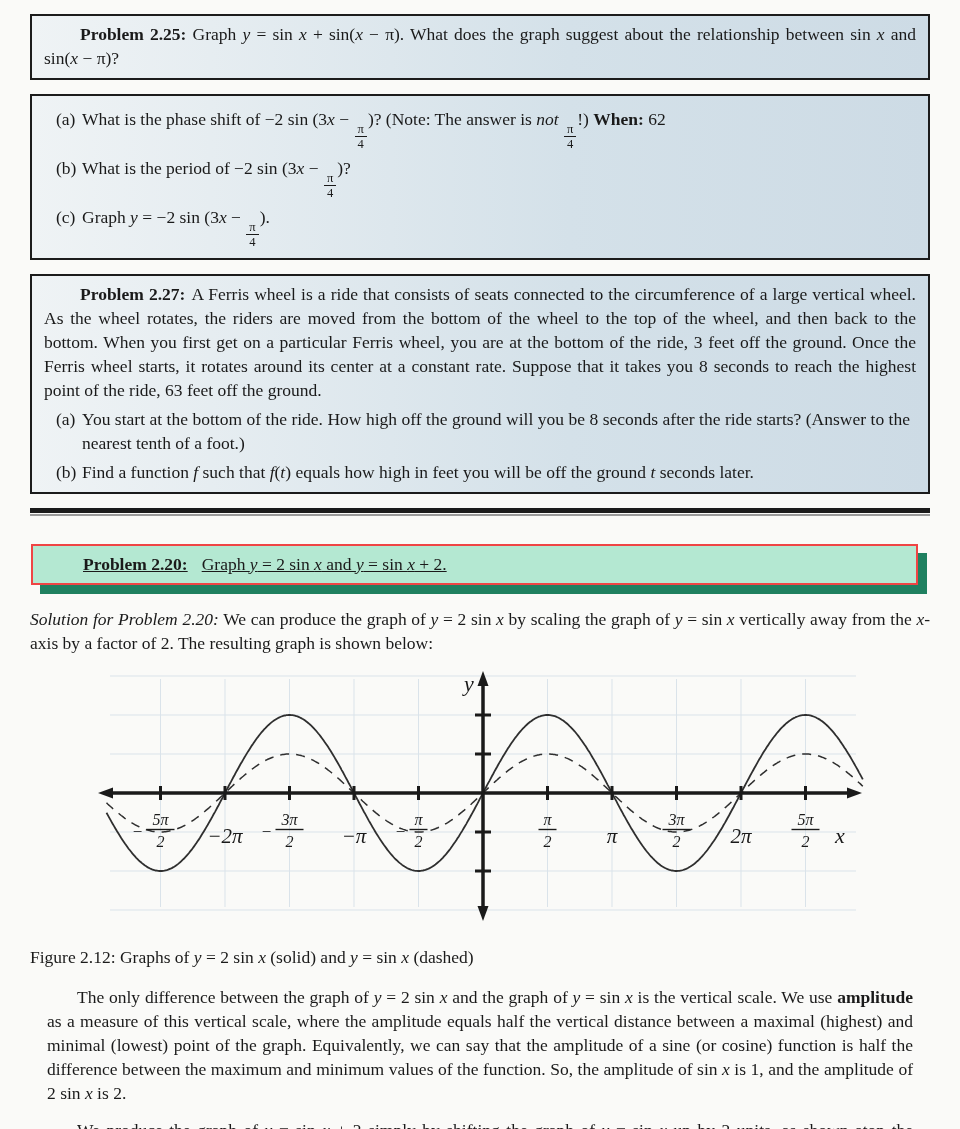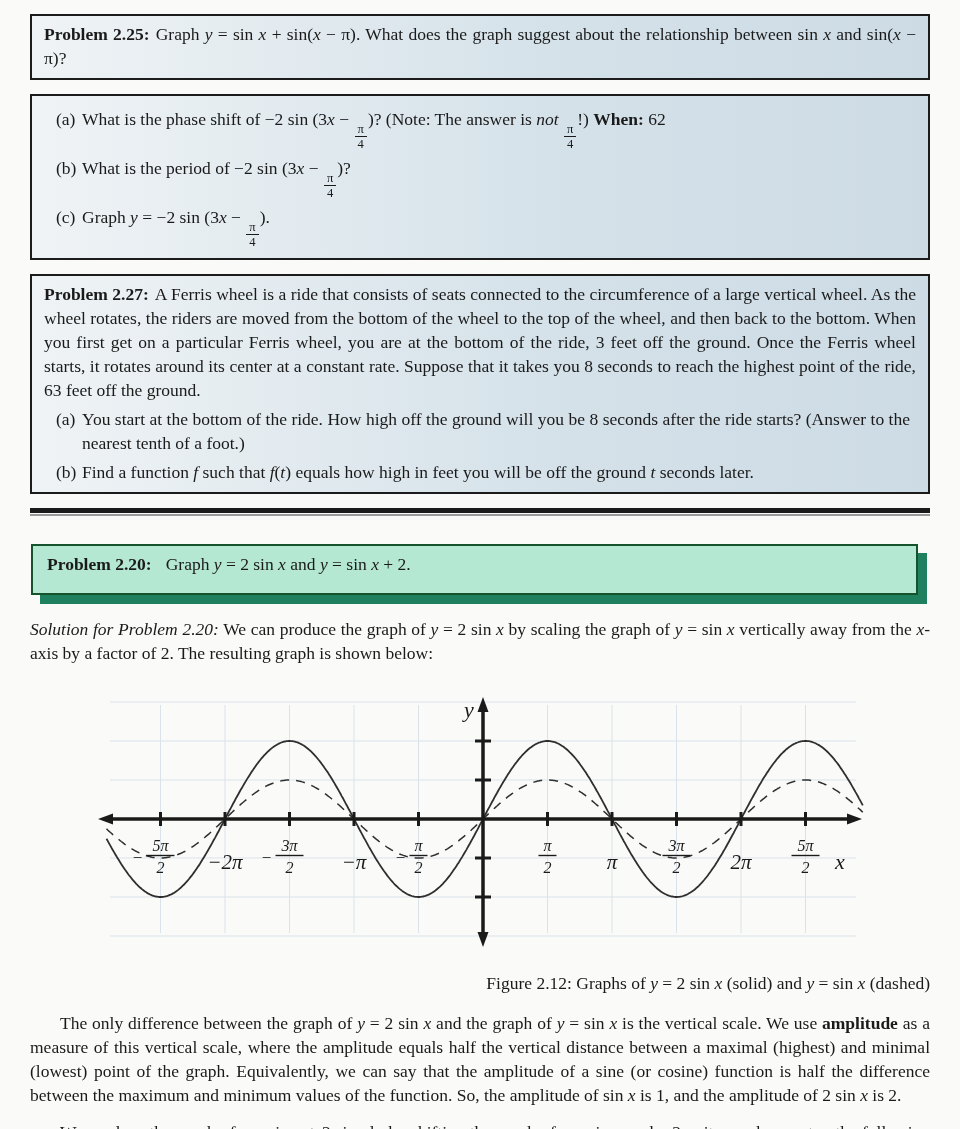--- a/index.html
+++ b/index.html
@@ -8,41 +8,42 @@
     background:#fafaf8;color:#1a1a1a;
     font-family:"Liberation Serif","DejaVu Serif",serif;
     font-size:17.5px;line-height:24px;
   }
   .page{width:960px;height:1129px;padding:14px 30px 0;box-sizing:border-box;}
   .pbox{
     border:2px solid #1c1c1c;
     background:linear-gradient(90deg,#eff3f5 0%,#d4e1e9 60%,#cddbe5 100%);
     padding:6px 12px 8px;margin-bottom:14px;text-align:justify;
   }
-  .plabel{font-weight:bold;margin-right:0.35em;}
+  .plabel{font-weight:bold;margin-right:0.35em;margin-left:36px;}
   .item{display:flex;margin-top:5px;}
   .item .marker{flex:0 0 38px;padding-left:12px;box-sizing:border-box;}
   .item .itext{flex:1;text-align:justify;padding-right:6px;}
   .rule-wrap{margin:12px 0 28px;}
   .rule-thick{height:5px;background:#1b1b1b;}
   .rule-thin{height:2px;background:#9a9a9a;margin-top:1px;}
   .highlight-box{
     background:#b4e8d2;
-    border:2px solid #14532d;
+    border:2px solid #ef4444;
     box-shadow:9px 9px 0 #1f8060;
     width:calc(100% - 13px);
-    padding:6px 14px 17px;box-sizing:border-box;
+    padding:6px 14px 7px;box-sizing:border-box;
     margin:0 0 22px 1px;
+    text-decoration:underline;
   }
   .highlight-box .plabel{margin-right:0.8em;}
-  .solution{margin:0 0 16px;text-align:justify;}
+  .solution{margin:0 0 0;text-align:justify;}
   .sol-lead{font-style:italic;}
   .figure-wrap{text-align:center;}
-  .caption{text-align:right;margin:8px 0 16px;}
-  .bodypara{margin:0 0 13px;text-indent:30px;text-align:justify;}
+  .caption{text-align:left;margin:8px 0 16px;}
+  .bodypara{margin:0 17px 13px;text-indent:30px;text-align:justify;}
   p{margin:0;}
   i{font-style:italic;}
   .frac{
     display:inline-flex;flex-direction:column;align-items:center;
     vertical-align:-0.62em;line-height:1.05;font-size:0.72em;margin:0 1px;
   }
   .frac .num{border-bottom:1.4px solid currentColor;padding:0 3px 0px;}
   .frac .den{padding-top:1px;}
   svg text{font-family:"Liberation Serif","DejaVu Serif",serif;}
 </style>

